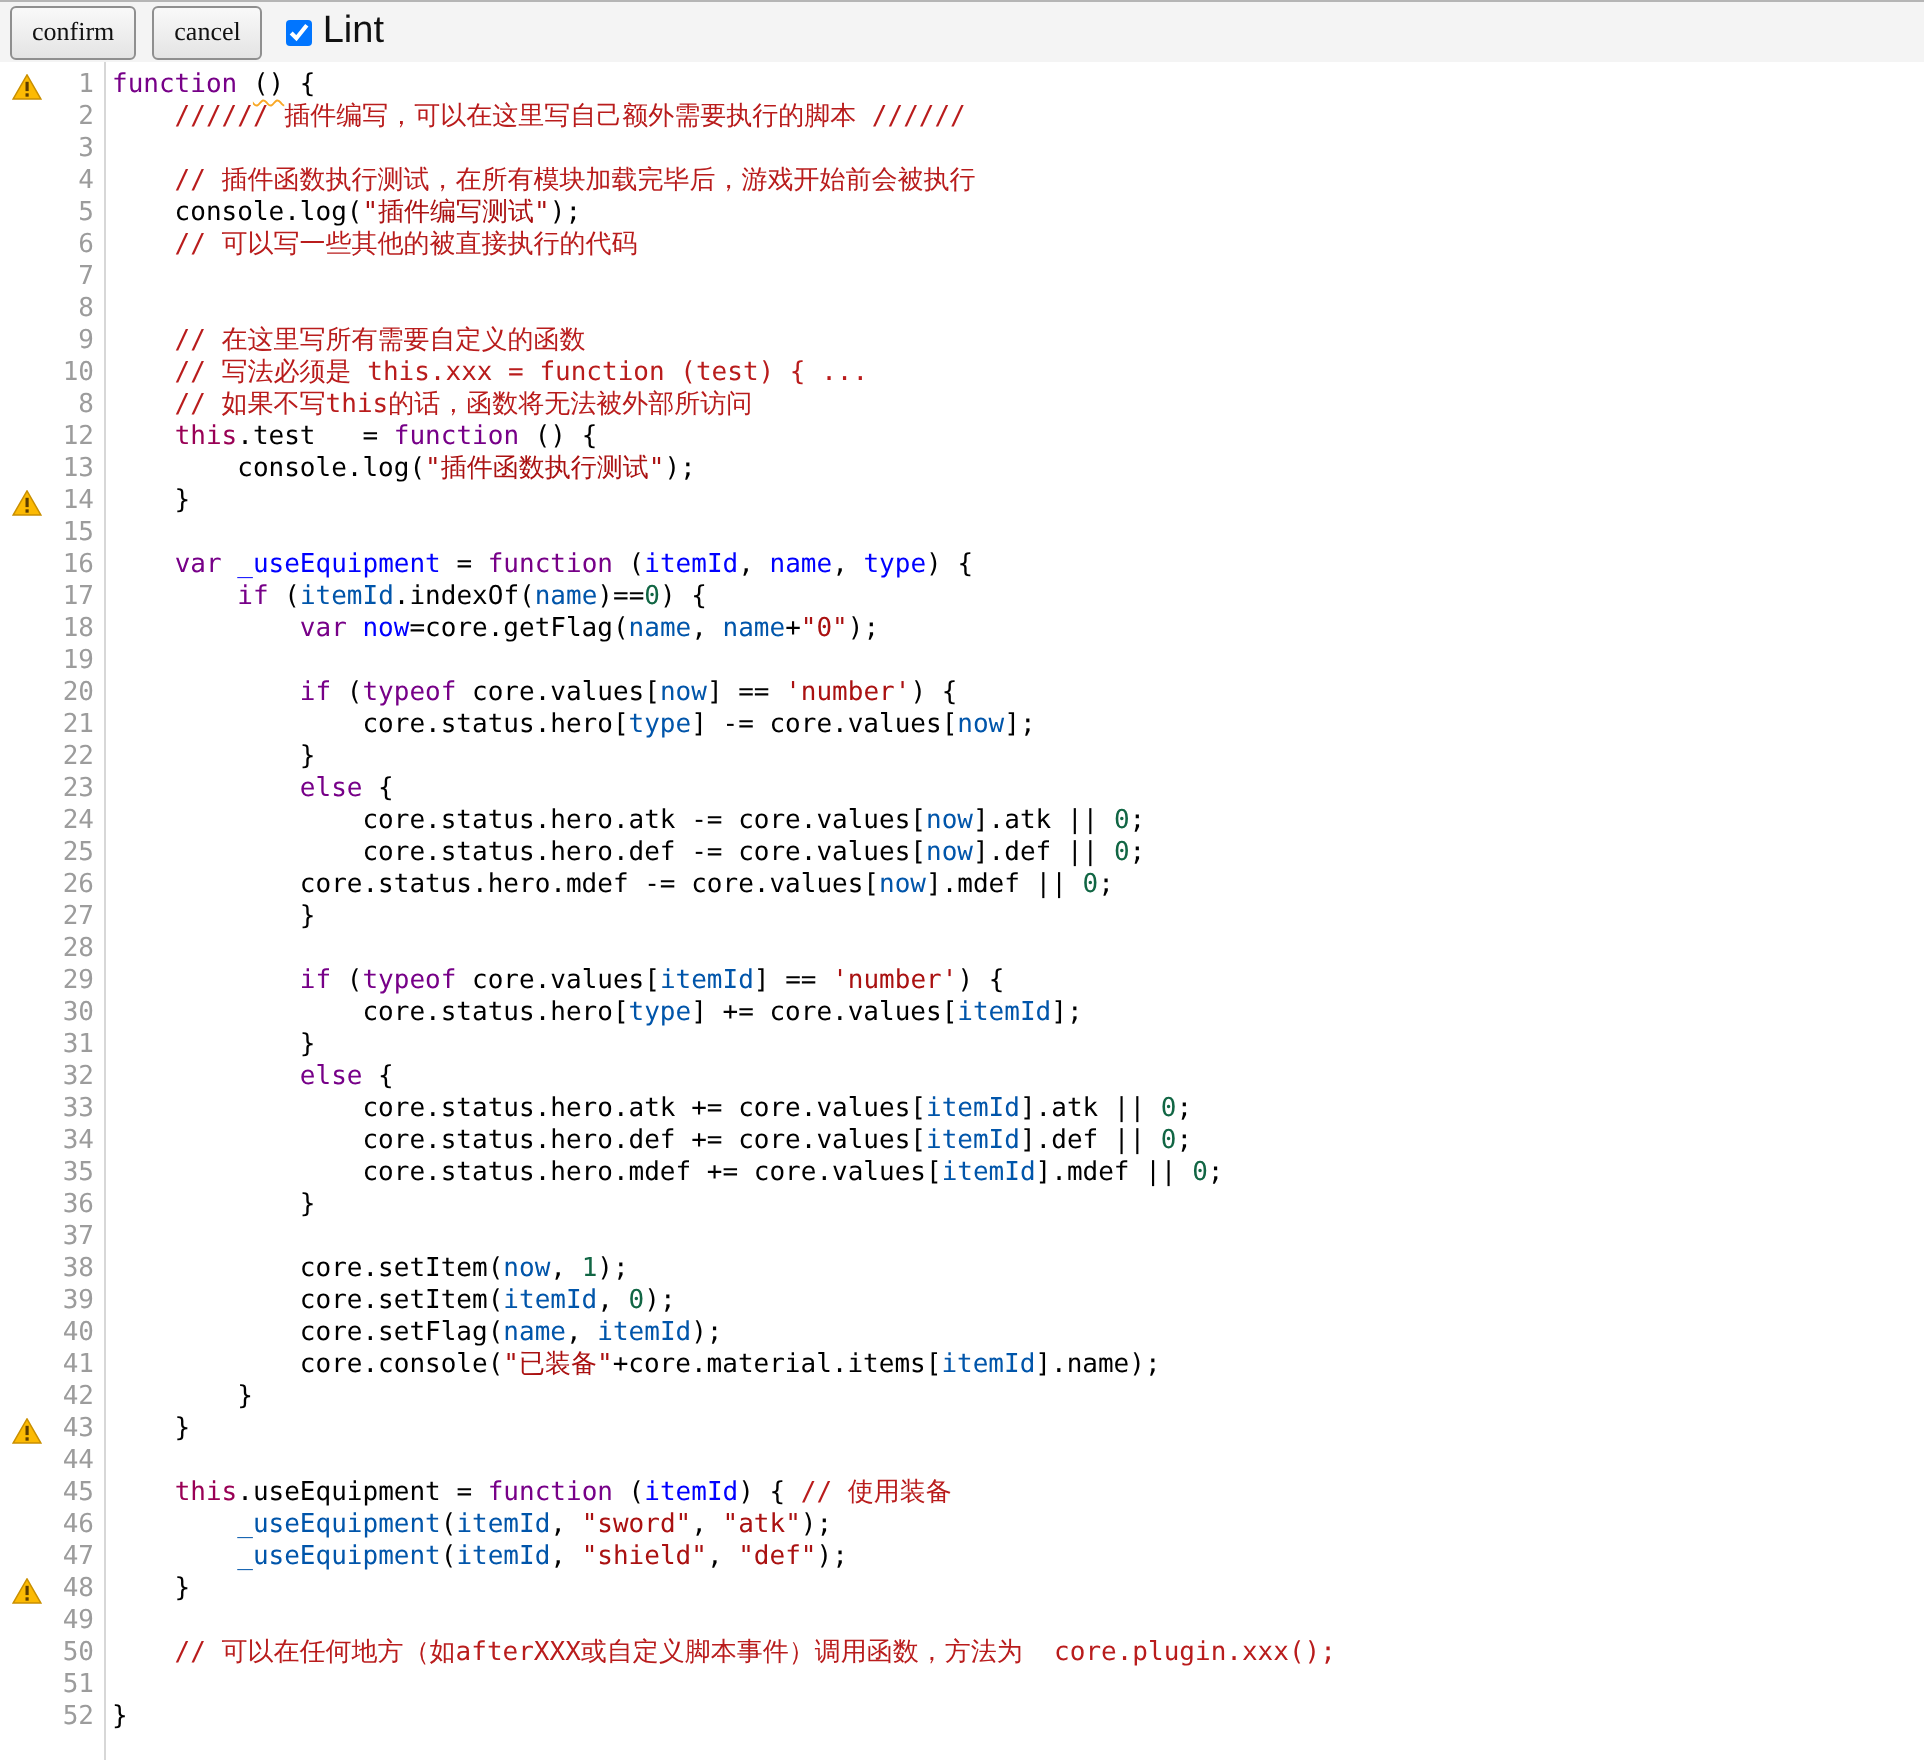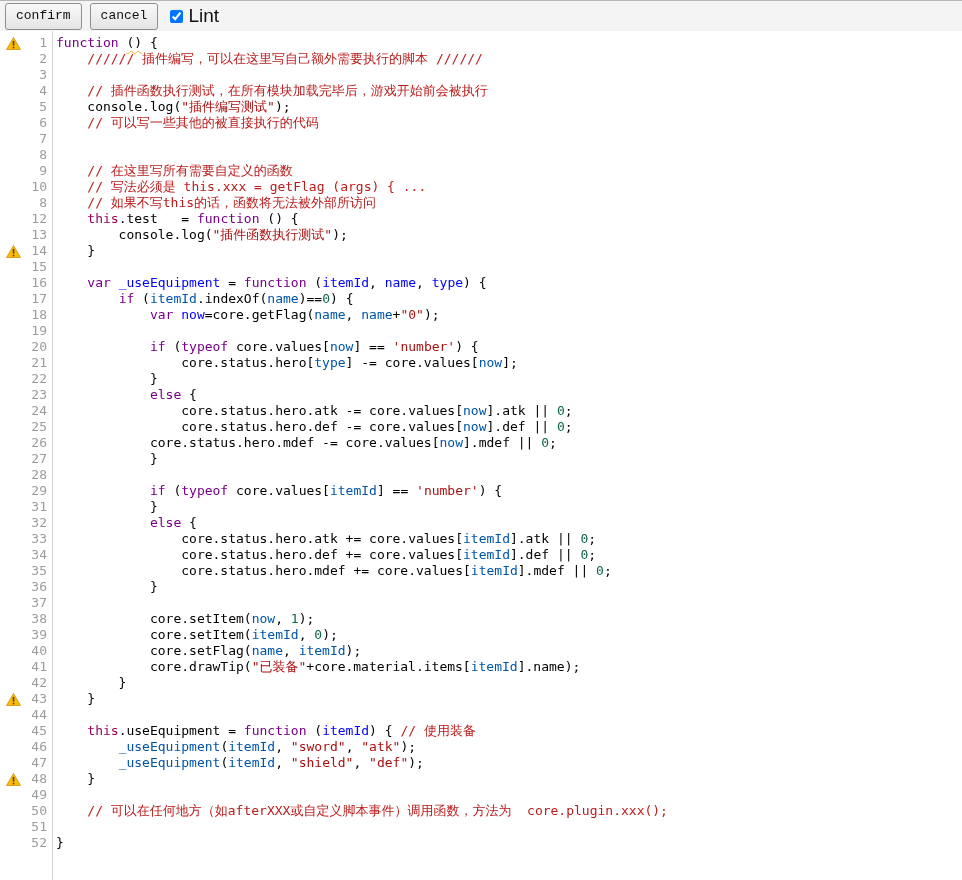--- a/index.html
+++ b/index.html
@@ -11,21 +11,21 @@
 
   
   .toolbar {
     height: 31px; width: 100%;
     background: #f4f4f4;
     border-top: 1px solid #b5b5b5;
     display: flex; align-items: center;
     padding-left: 5px;
   }
   .tb-btn {
-    font-family: Liberation Mono, monospace;
+    font-family: Liberation Serif, serif;
     font-size: 13px; color: #111;
     background: linear-gradient(to bottom, #f9f9f9, #e4e4e4);
     border: 1px solid #8f8f8f;
     border-radius: 3px;
     padding: 2px 10px 3px 10px;
     margin-right: 8px;
     height: 27px; line-height: 14px;
     cursor: pointer;
   }
   .lint-wrap { display: flex; align-items: center; margin-left: 4px; }
@@ -96,21 +96,21 @@
             <rect x="7.2" y="10.4" width="1.7" height="1.8" fill="#5c3c00"></rect>
           </svg></span><span class="cell-num">1</span><span class="cell-code"><span class="tok-keyword">function</span><span class="tok-plain"> </span><span class="tok-plain tok-warn">()</span><span class="tok-plain"> {</span></span></div>
       <div class="code-line"><span class="cell-marker"></span><span class="cell-num">2</span><span class="cell-code"><span class="tok-comment">    ////// 插件编写，可以在这里写自己额外需要执行的脚本 //////</span></span></div>
       <div class="code-line"><span class="cell-marker"></span><span class="cell-num">3</span><span class="cell-code"></span></div>
       <div class="code-line"><span class="cell-marker"></span><span class="cell-num">4</span><span class="cell-code"><span class="tok-comment">    // 插件函数执行测试，在所有模块加载完毕后，游戏开始前会被执行</span></span></div>
       <div class="code-line"><span class="cell-marker"></span><span class="cell-num">5</span><span class="cell-code"><span class="tok-plain">    console.log(</span><span class="tok-string">"插件编写测试"</span><span class="tok-plain">);</span></span></div>
       <div class="code-line"><span class="cell-marker"></span><span class="cell-num">6</span><span class="cell-code"><span class="tok-comment">    // 可以写一些其他的被直接执行的代码</span></span></div>
       <div class="code-line"><span class="cell-marker"></span><span class="cell-num">7</span><span class="cell-code"></span></div>
       <div class="code-line"><span class="cell-marker"></span><span class="cell-num">8</span><span class="cell-code"></span></div>
       <div class="code-line"><span class="cell-marker"></span><span class="cell-num">9</span><span class="cell-code"><span class="tok-comment">    // 在这里写所有需要自定义的函数</span></span></div>
-      <div class="code-line"><span class="cell-marker"></span><span class="cell-num">10</span><span class="cell-code"><span class="tok-comment">    // 写法必须是 this.xxx = getFlag (args) { ...</span></span></div>
+      <div class="code-line"><span class="cell-marker"></span><span class="cell-num">10</span><span class="cell-code"><span class="tok-comment">    // 写法必须是 this.xxx = function (test) { ...</span></span></div>
       <div class="code-line"><span class="cell-marker"></span><span class="cell-num">8</span><span class="cell-code"><span class="tok-comment">    // 如果不写this的话，函数将无法被外部所访问</span></span></div>
       <div class="code-line"><span class="cell-marker"></span><span class="cell-num">12</span><span class="cell-code"><span class="tok-plain">    </span><span class="tok-this">this</span><span class="tok-plain">.test   = </span><span class="tok-keyword">function</span><span class="tok-plain"> () {</span></span></div>
       <div class="code-line"><span class="cell-marker"></span><span class="cell-num">13</span><span class="cell-code"><span class="tok-plain">        console.log(</span><span class="tok-string">"插件函数执行测试"</span><span class="tok-plain">);</span></span></div>
       <div class="code-line"><span class="cell-marker"><svg class="warn-icon" width="15" height="13" viewBox="0 0 16 14">
             <path d="M8 0.5 L15.5 13.5 L0.5 13.5 Z" fill="#fcba03" stroke="#c98f00" stroke-width="0.8"></path>
             <rect x="7.2" y="4.2" width="1.7" height="5" fill="#5c3c00"></rect>
             <rect x="7.2" y="10.4" width="1.7" height="1.8" fill="#5c3c00"></rect>
           </svg></span><span class="cell-num">14</span><span class="cell-code"><span class="tok-plain">    }</span></span></div>
       <div class="code-line"><span class="cell-marker"></span><span class="cell-num">15</span><span class="cell-code"></span></div>
       <div class="code-line"><span class="cell-marker"></span><span class="cell-num">16</span><span class="cell-code"><span class="tok-plain">    </span><span class="tok-keyword">var</span><span class="tok-plain"> </span><span class="tok-def">_useEquipment</span><span class="tok-plain"> = </span><span class="tok-keyword">function</span><span class="tok-plain"> (</span><span class="tok-def">itemId</span><span class="tok-plain">, </span><span class="tok-def">name</span><span class="tok-plain">, </span><span class="tok-def">type</span><span class="tok-plain">) {</span></span></div>
@@ -120,31 +120,32 @@
       <div class="code-line"><span class="cell-marker"></span><span class="cell-num">20</span><span class="cell-code"><span class="tok-plain">            </span><span class="tok-keyword">if</span><span class="tok-plain"> (</span><span class="tok-keyword">typeof</span><span class="tok-plain"> core.values[</span><span class="tok-var2">now</span><span class="tok-plain">] == </span><span class="tok-string">'number'</span><span class="tok-plain">) {</span></span></div>
       <div class="code-line"><span class="cell-marker"></span><span class="cell-num">21</span><span class="cell-code"><span class="tok-plain">                core.status.hero[</span><span class="tok-var2">type</span><span class="tok-plain">] -= core.values[</span><span class="tok-var2">now</span><span class="tok-plain">];</span></span></div>
       <div class="code-line"><span class="cell-marker"></span><span class="cell-num">22</span><span class="cell-code"><span class="tok-plain">            }</span></span></div>
       <div class="code-line"><span class="cell-marker"></span><span class="cell-num">23</span><span class="cell-code"><span class="tok-plain">            </span><span class="tok-keyword">else</span><span class="tok-plain"> {</span></span></div>
       <div class="code-line"><span class="cell-marker"></span><span class="cell-num">24</span><span class="cell-code"><span class="tok-plain">                core.status.hero.atk -= core.values[</span><span class="tok-var2">now</span><span class="tok-plain">].atk || </span><span class="tok-number">0</span><span class="tok-plain">;</span></span></div>
       <div class="code-line"><span class="cell-marker"></span><span class="cell-num">25</span><span class="cell-code"><span class="tok-plain">                core.status.hero.def -= core.values[</span><span class="tok-var2">now</span><span class="tok-plain">].def || </span><span class="tok-number">0</span><span class="tok-plain">;</span></span></div>
       <div class="code-line"><span class="cell-marker"></span><span class="cell-num">26</span><span class="cell-code"><span class="tok-plain">            core.status.hero.mdef -= core.values[</span><span class="tok-var2">now</span><span class="tok-plain">].mdef || </span><span class="tok-number">0</span><span class="tok-plain">;</span></span></div>
       <div class="code-line"><span class="cell-marker"></span><span class="cell-num">27</span><span class="cell-code"><span class="tok-plain">            }</span></span></div>
       <div class="code-line"><span class="cell-marker"></span><span class="cell-num">28</span><span class="cell-code"></span></div>
       <div class="code-line"><span class="cell-marker"></span><span class="cell-num">29</span><span class="cell-code"><span class="tok-plain">            </span><span class="tok-keyword">if</span><span class="tok-plain"> (</span><span class="tok-keyword">typeof</span><span class="tok-plain"> core.values[</span><span class="tok-var2">itemId</span><span class="tok-plain">] == </span><span class="tok-string">'number'</span><span class="tok-plain">) {</span></span></div>
+      <div class="code-line"><span class="cell-marker"></span><span class="cell-num">30</span><span class="cell-code"><span class="tok-plain">                core.status.hero[</span><span class="tok-var2">type</span><span class="tok-plain">] += core.values[</span><span class="tok-var2">itemId</span><span class="tok-plain">];</span></span></div>
       <div class="code-line"><span class="cell-marker"></span><span class="cell-num">31</span><span class="cell-code"><span class="tok-plain">            }</span></span></div>
       <div class="code-line"><span class="cell-marker"></span><span class="cell-num">32</span><span class="cell-code"><span class="tok-plain">            </span><span class="tok-keyword">else</span><span class="tok-plain"> {</span></span></div>
       <div class="code-line"><span class="cell-marker"></span><span class="cell-num">33</span><span class="cell-code"><span class="tok-plain">                core.status.hero.atk += core.values[</span><span class="tok-var2">itemId</span><span class="tok-plain">].atk || </span><span class="tok-number">0</span><span class="tok-plain">;</span></span></div>
       <div class="code-line"><span class="cell-marker"></span><span class="cell-num">34</span><span class="cell-code"><span class="tok-plain">                core.status.hero.def += core.values[</span><span class="tok-var2">itemId</span><span class="tok-plain">].def || </span><span class="tok-number">0</span><span class="tok-plain">;</span></span></div>
       <div class="code-line"><span class="cell-marker"></span><span class="cell-num">35</span><span class="cell-code"><span class="tok-plain">                core.status.hero.mdef += core.values[</span><span class="tok-var2">itemId</span><span class="tok-plain">].mdef || </span><span class="tok-number">0</span><span class="tok-plain">;</span></span></div>
       <div class="code-line"><span class="cell-marker"></span><span class="cell-num">36</span><span class="cell-code"><span class="tok-plain">            }</span></span></div>
       <div class="code-line"><span class="cell-marker"></span><span class="cell-num">37</span><span class="cell-code"></span></div>
       <div class="code-line"><span class="cell-marker"></span><span class="cell-num">38</span><span class="cell-code"><span class="tok-plain">            core.setItem(</span><span class="tok-var2">now</span><span class="tok-plain">, </span><span class="tok-number">1</span><span class="tok-plain">);</span></span></div>
       <div class="code-line"><span class="cell-marker"></span><span class="cell-num">39</span><span class="cell-code"><span class="tok-plain">            core.setItem(</span><span class="tok-var2">itemId</span><span class="tok-plain">, </span><span class="tok-number">0</span><span class="tok-plain">);</span></span></div>
       <div class="code-line"><span class="cell-marker"></span><span class="cell-num">40</span><span class="cell-code"><span class="tok-plain">            core.setFlag(</span><span class="tok-var2">name</span><span class="tok-plain">, </span><span class="tok-var2">itemId</span><span class="tok-plain">);</span></span></div>
-      <div class="code-line"><span class="cell-marker"></span><span class="cell-num">41</span><span class="cell-code"><span class="tok-plain">            core.drawTip(</span><span class="tok-string">"已装备"</span><span class="tok-plain">+core.material.items[</span><span class="tok-var2">itemId</span><span class="tok-plain">].name);</span></span></div>
+      <div class="code-line"><span class="cell-marker"></span><span class="cell-num">41</span><span class="cell-code"><span class="tok-plain">            core.console(</span><span class="tok-string">"已装备"</span><span class="tok-plain">+core.material.items[</span><span class="tok-var2">itemId</span><span class="tok-plain">].name);</span></span></div>
       <div class="code-line"><span class="cell-marker"></span><span class="cell-num">42</span><span class="cell-code"><span class="tok-plain">        }</span></span></div>
       <div class="code-line"><span class="cell-marker"><svg class="warn-icon" width="15" height="13" viewBox="0 0 16 14">
             <path d="M8 0.5 L15.5 13.5 L0.5 13.5 Z" fill="#fcba03" stroke="#c98f00" stroke-width="0.8"></path>
             <rect x="7.2" y="4.2" width="1.7" height="5" fill="#5c3c00"></rect>
             <rect x="7.2" y="10.4" width="1.7" height="1.8" fill="#5c3c00"></rect>
           </svg></span><span class="cell-num">43</span><span class="cell-code"><span class="tok-plain">    }</span></span></div>
       <div class="code-line"><span class="cell-marker"></span><span class="cell-num">44</span><span class="cell-code"></span></div>
       <div class="code-line"><span class="cell-marker"></span><span class="cell-num">45</span><span class="cell-code"><span class="tok-plain">    </span><span class="tok-this">this</span><span class="tok-plain">.useEquipment = </span><span class="tok-keyword">function</span><span class="tok-plain"> (</span><span class="tok-def">itemId</span><span class="tok-plain">) { </span><span class="tok-comment">// 使用装备</span></span></div>
       <div class="code-line"><span class="cell-marker"></span><span class="cell-num">46</span><span class="cell-code"><span class="tok-plain">        </span><span class="tok-var2">_useEquipment</span><span class="tok-plain">(</span><span class="tok-var2">itemId</span><span class="tok-plain">, </span><span class="tok-string">"sword"</span><span class="tok-plain">, </span><span class="tok-string">"atk"</span><span class="tok-plain">);</span></span></div>
       <div class="code-line"><span class="cell-marker"></span><span class="cell-num">47</span><span class="cell-code"><span class="tok-plain">        </span><span class="tok-var2">_useEquipment</span><span class="tok-plain">(</span><span class="tok-var2">itemId</span><span class="tok-plain">, </span><span class="tok-string">"shield"</span><span class="tok-plain">, </span><span class="tok-string">"def"</span><span class="tok-plain">);</span></span></div>

